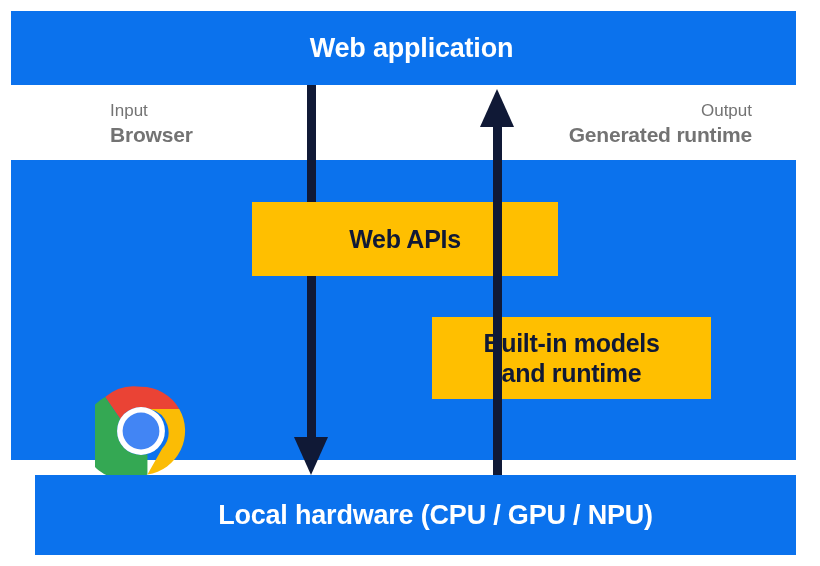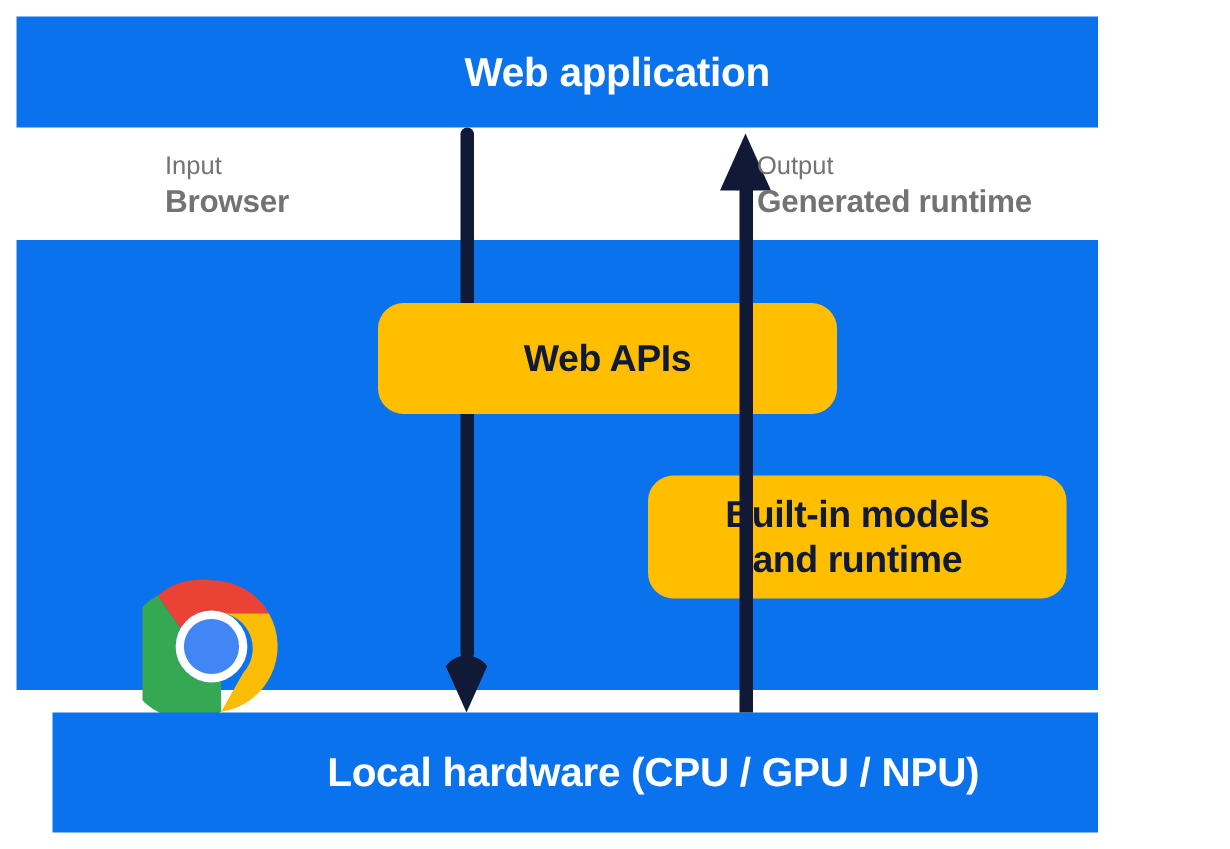--- a/index.html
+++ b/index.html
@@ -5,21 +5,21 @@
   html, body {
     margin: 0;
     padding: 0;
     background: #ffffff;
   }
   body {
     font-family: "Liberation Sans", sans-serif;
   }
   #diagram {
     position: relative;
-    width: 732px;
+    width: 796px;
     height: 566px;
     background: #ffffff;
     overflow: hidden;
   }
 
   
   .band {
     position: absolute;
     background: #0b72ed;
     display: flex;
@@ -62,20 +62,21 @@
     line-height: 1.28;
   }
   #caption-input {
     left: 110px;
     top: 100px;
     text-align: left;
   }
   #caption-output {
     right: 44px;
     top: 100px;
+    text-align: right;
   }
   .caption-kicker {
     display: block;
     font-size: 17px;
     font-weight: normal;
   }
   .caption-label {
     display: block;
     font-size: 21px;
     font-weight: bold;
@@ -162,21 +163,21 @@
   }
   .amber-label {
     color: #101936;
     font-size: 25px;
     font-weight: bold;
     letter-spacing: -0.3px;
     line-height: 1.22;
     white-space: pre-line;
   }
   .z-top { z-index: 5; }
-  .z-mid { z-index: 3; border-radius: 17px; }
+  .z-mid { z-index: 3; }
   .z-low { z-index: 2; }
 </style>
 </head>
 <body>
 
 <div id="diagram">
 
   <div class="band z-low" id="band-web-application">
     <span class="band-title">Web application</span>
   </div>

